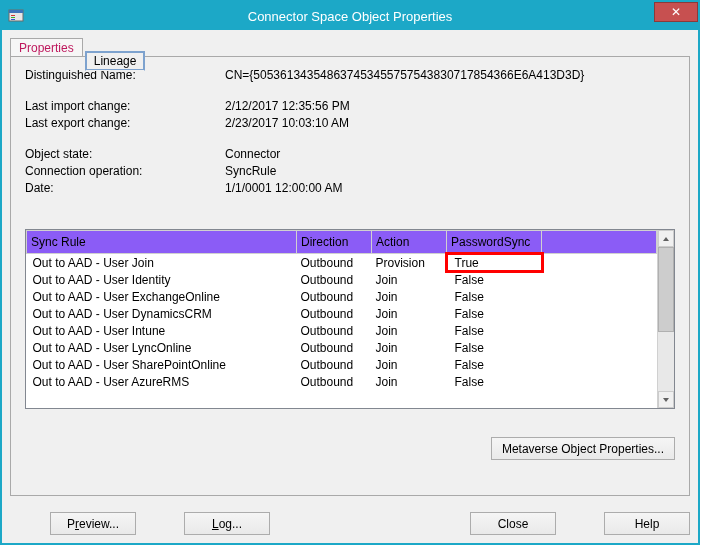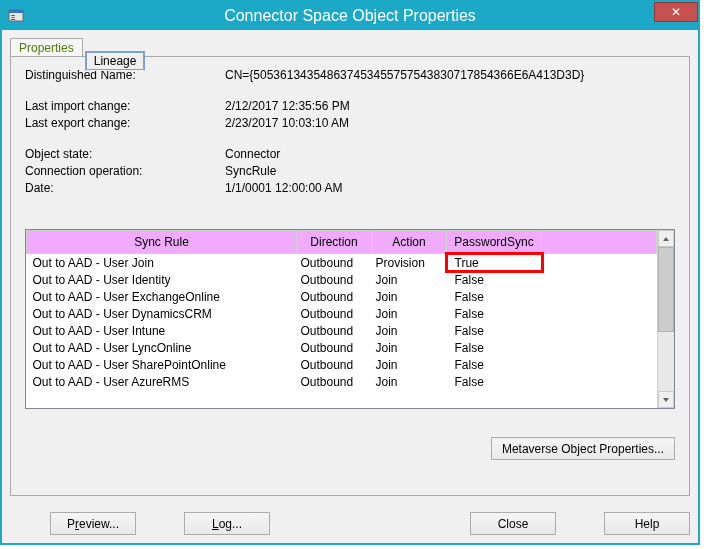--- a/index.html
+++ b/index.html
@@ -36,21 +36,21 @@
     margin-right: 6px;
     display: flex;
     align-items: center;
     justify-content: center;
   }
   .titlebar .title {
     position: absolute;
     left: 0;
     right: 0;
     text-align: center;
-    font-size: 16px;
+    font-size: 13px;
     pointer-events: none;
   }
   .close-btn {
     position: absolute;
     right: 0;
     top: 0;
     width: 44px;
     height: 20px;
     background: #c75050;
     color: #fff;
@@ -93,21 +93,21 @@
     background: #f0f0f0;
     border-bottom: 1px solid #f0f0f0;
     z-index: 2;
     top: 15px;
     box-shadow: 0 0 0 1px #7da2ce inset;
     border-color:#7da2ce;
     border-bottom-color:#f0f0f0;
   }
   .tab.inactive {
     background:#f6f6f6;
-    color:#4d7c0f;
+    color:#be185d;
   }
   .tabpane {
     border: 1px solid #a9a9a9;
     background: #f0f0f0;
     flex: 1 1 auto;
     padding: 10px 14px 12px 14px;
     box-sizing: border-box;
     display: flex;
     flex-direction: column;
     position: relative;
@@ -141,23 +141,23 @@
   .grid {
     flex: 1 1 auto;
     overflow: hidden;
   }
   table.listview {
     width: 100%;
     border-collapse: collapse;
     font-size: 12px;
   }
   table.listview th {
-    background: #f0abfc;
+    background: #8b5cf6;
     font-weight: normal;
-    text-align: center;
+    text-align: left;
     border: 1px solid #d0d0d0;
     padding: 2px 4px;
     height: 18px;
     position: relative;
   }
   table.listview td {
     padding: 0px 6px;
     height: 17px;
     white-space: nowrap;
     text-align: left;

